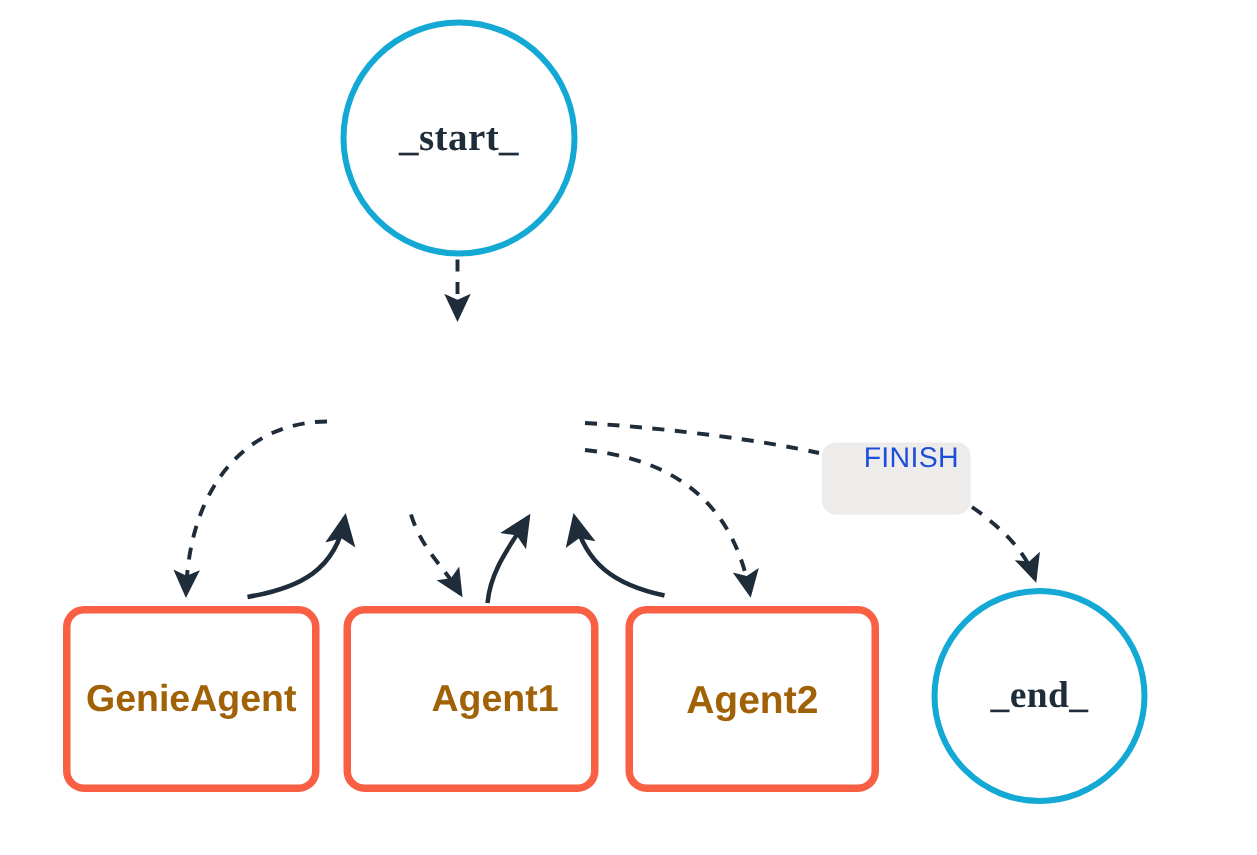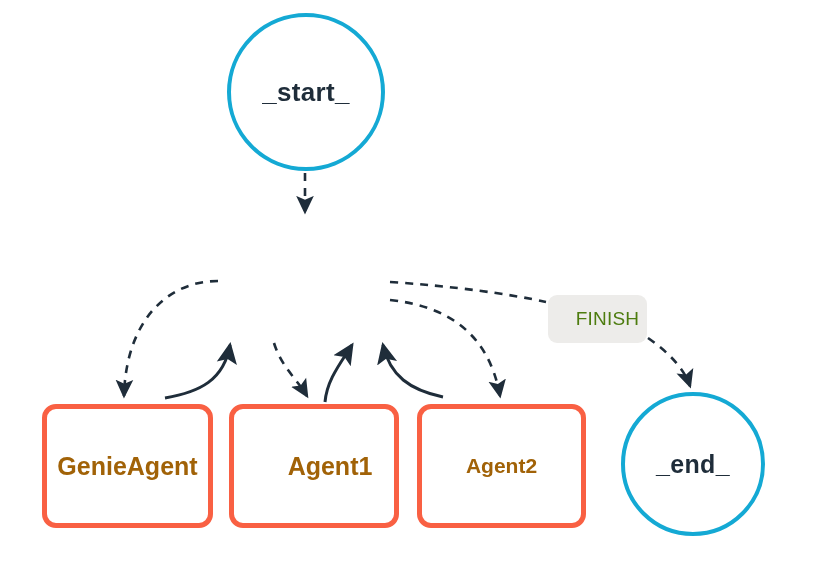--- a/index.html
+++ b/index.html
@@ -33,41 +33,42 @@
     text-align: center;
     user-select: none;
   }
   .node-terminal {
     border-radius: 50%;
     border: 4px solid #14a9d4;
     background: #ffffff;
     color: #1f2d3a;
     font-weight: bold;
     letter-spacing: 0.3px;
+    font-family: Liberation Serif, serif;
   }
   .node-box {
     border-radius: 14px;
     border: 5px solid #f96043;
     background: #ffffff;
     color: #a16207;
     font-weight: bold;
   }
   .node-supervisor {
     color: #22303c;
     letter-spacing: -0.2px;
   }
   .edge-label {
     position: absolute;
     box-sizing: border-box;
     display: flex;
-    align-items: center;
+    align-items: flex-start;
     justify-content: center;
     background: #edecea;
     border-radius: 9px;
-    color: #4d7c0f;
+    color: #1d4ed8;
     font-size: 19px;
     letter-spacing: 0.2px;
     user-select: none;
     padding-left: 20px;
   }
 </style>
 </head>
 <body>
 
 <div id="canvas">
@@ -104,21 +105,21 @@
 
 
   <div class="node node-box" style="left:42px; top:404px; width:171px; height:124px; font-size:25px;">
     <span>GenieAgent</span>
   </div>
 
   <div class="node node-box" style="left:229px; top:404px; width:170px; height:124px; font-size:25px;padding-left:32px;">
     <span>Agent1</span>
   </div>
 
-  <div class="node node-box" style="left:417px; top:404px; width:169px; height:124px; font-size:21px;">
+  <div class="node node-box" style="left:417px; top:404px; width:169px; height:124px; font-size:26px;">
     <span>Agent2</span>
   </div>
 
   <div class="node node-terminal" style="left:621px; top:392px; width:144px; height:144px; font-size:25px;">
     <span>_end_</span>
   </div>
 
   <div class="edge-label" style="left:548px; top:295px; width:99px; height:48px;">
     <span>FINISH</span>
   </div>

